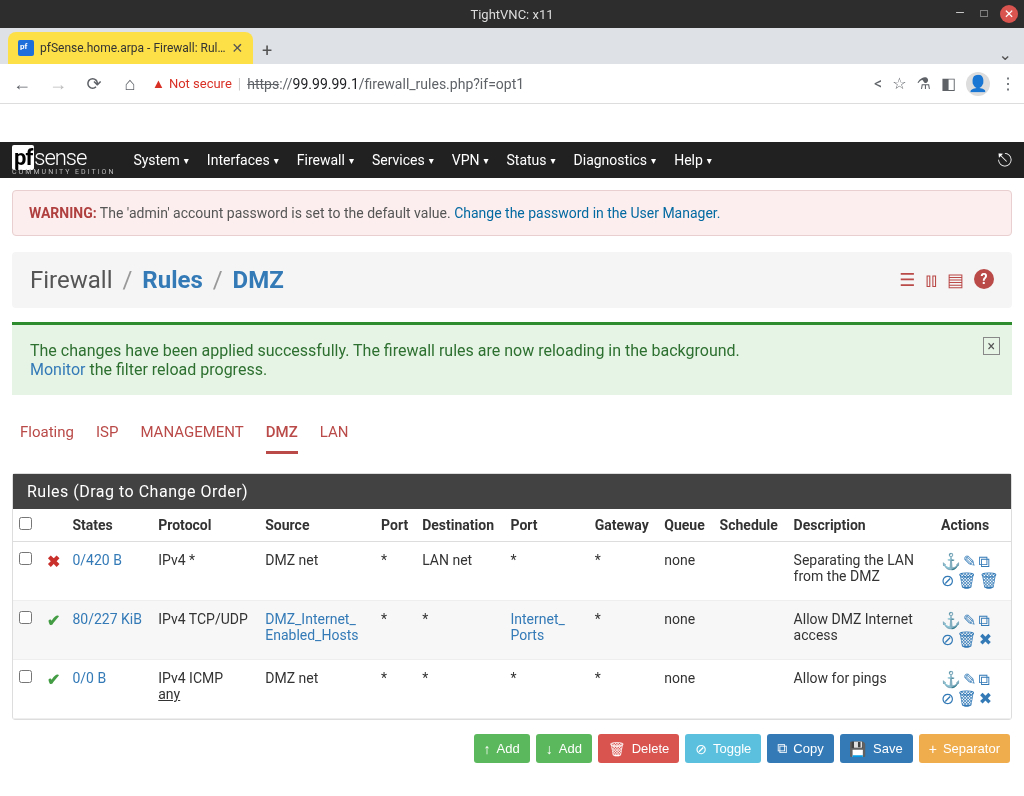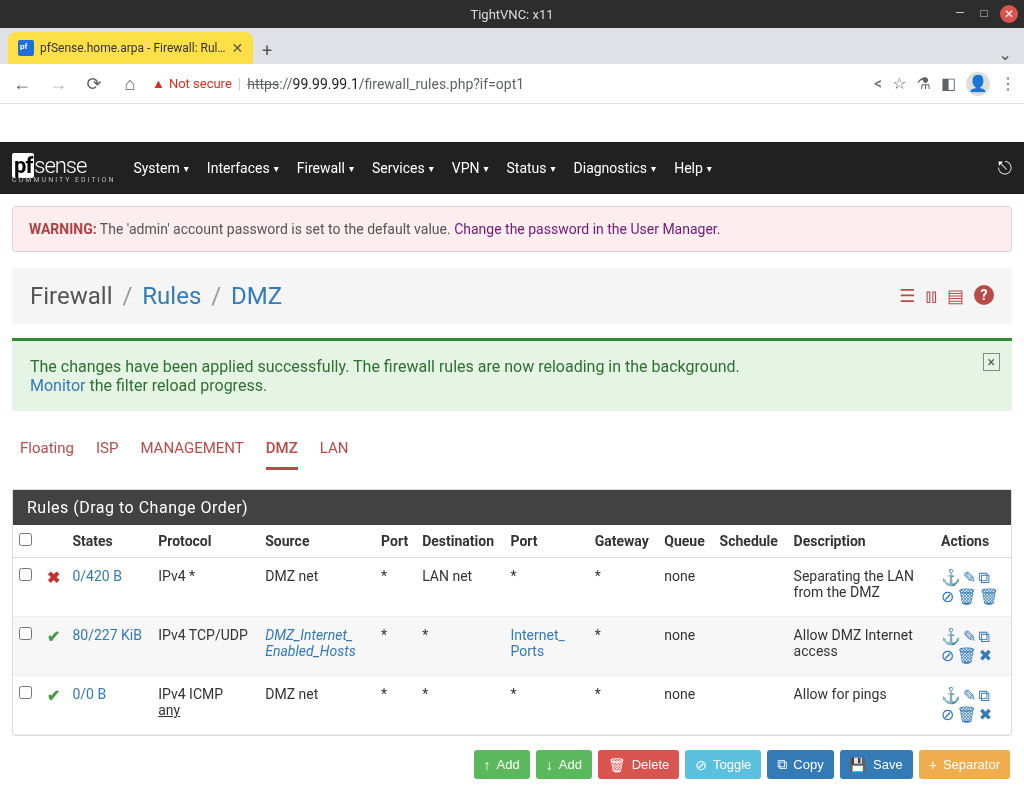--- a/index.html
+++ b/index.html
@@ -31,40 +31,40 @@
 .addrbar .url .host { color: #202124; }
 .toolbar .right-icons { display: flex; gap: 10px; align-items: center; }
 .toolbar .right-icons span { color: #5f6368; font-size: 16px; }
 
 
 .page-wrap { background: #fff; height: calc(796px - 28px - 36px - 40px); overflow-y: scroll; }
 .page-inner { padding: 0 0 20px 0; }
 .spacer-top { height: 38px; background: #fff; }
 
 
-.pf-nav { background: #212121; color: #fff; height: 52px; display: flex; align-items: center; padding: 12px 12px; }
+.pf-nav { background: #212121; color: #fff; height: 36px; display: flex; align-items: center; padding: 12px 12px; }
 .pf-logo { display: flex; flex-direction: column; margin-right: 18px; }
 .pf-logo .logo-main { font-size: 22px; font-weight: 300; letter-spacing: -1px; }
 .pf-logo .logo-main .pf-box { background: #fff; color: #000; padding: 0 2px; font-weight: bold; border-radius: 2px; }
 .pf-logo .logo-sub { font-size: 7px; letter-spacing: 2px; color: #bbb; margin-top: -2px; }
 .pf-nav .menu { display: flex; gap: 18px; }
 .pf-nav .menu-item { color: #fff; font-size: 14px; display: flex; align-items: center; gap: 4px; }
 .pf-nav .menu-item .caret { font-size: 10px; }
 .pf-nav .logout { margin-left: auto; color: #fff; font-size: 18px; }
 
 .content { padding: 0 12px; }
 .alert { border-radius: 4px; padding: 14px 16px; margin-top: 12px; font-size: 14px; position: relative; }
 .alert-warning { background: #fceeee; border: 1px solid #e9cfcf; color: #555; }
 .alert-warning b { color: #b04040; font-weight: bold; }
-.alert-warning a { color: #701a75; text-decoration: none; }
+.alert-warning a { color: #0369a1; text-decoration: none; }
 
 .header-panel { background: #f5f5f5; border-radius: 4px; padding: 14px 18px; margin-top: 16px; display: flex; align-items: center; }
 .breadcrumb { font-size: 24px; color: #555; }
 .breadcrumb .sep { color: #999; margin: 0 4px; }
-.breadcrumb a { color: #337ab7; text-decoration: none; }
+.breadcrumb a { color: #337ab7; text-decoration: none; font-weight: bold; }
 .header-panel .header-icons { margin-left: auto; display: flex; gap: 10px; color: #b94a48; font-size: 18px; }
 .header-panel .help-icon { background: #b94a48; color: #fff; width: 20px; height: 20px; border-radius: 50%; display: inline-flex; align-items: center; justify-content: center; font-size: 14px; font-weight: bold; }
 
 .alert-success { background: #e6f4e6; border-top: 3px solid #2e8b2e; color: #2e7030; margin-top: 14px; padding: 16px 18px; position: relative; }
 .alert-success a { color: #337ab7; text-decoration: none; }
 .alert-success .close { position: absolute; right: 12px; top: 12px; border: 1px solid #888; padding: 0 4px; font-size: 14px; color: #555; }
 
 .tabs { display: flex; gap: 22px; margin-top: 28px; padding: 0 8px; border-bottom: 1px solid transparent; }
 .tabs .tab-item { color: #b94a48; font-size: 15px; padding-bottom: 10px; cursor: pointer; }
 .tabs .tab-item.active { border-bottom: 3px solid #b94a48; font-weight: 500; }
@@ -266,21 +266,21 @@
                 <td>none</td>
                 <td></td>
                 <td style="max-width: 140px;">Separating the LAN from the DMZ</td>
                 <td class="actions-cell"><span class="ico">⚓</span><span class="ico">✎</span><span class="ico">⧉</span><br><span class="ico">⊘</span><span class="ico">🗑</span><span class="ico">🗑</span></td>
               </tr>
               <tr>
                 <td><input type="checkbox" style=""></td>
                 <td><span class="status-icon status-pass">✔</span></td>
                 <td><a href="#">80/227 KiB</a></td>
                 <td>IPv4 TCP/UDP</td>
-                <td style="max-width: 110px; word-break: break-word; font-style: italic;"><a href="#">DMZ_<wbr>Internet_<wbr>Enabled_<wbr>Hosts</a></td>
+                <td style="max-width: 110px; word-break: break-word;"><a href="#">DMZ_<wbr>Internet_<wbr>Enabled_<wbr>Hosts</a></td>
                 <td>*</td>
                 <td>*</td>
                 <td style="max-width: 80px; word-break: break-word;"><a href="#">Internet_<wbr>Ports</a></td>
                 <td>*</td>
                 <td>none</td>
                 <td></td>
                 <td style="max-width: 140px;">Allow DMZ Internet access</td>
                 <td class="actions-cell"><span class="ico">⚓</span><span class="ico">✎</span><span class="ico">⧉</span><br><span class="ico">⊘</span><span class="ico">🗑</span><span class="ico">✖</span></td>
               </tr>
               <tr>

